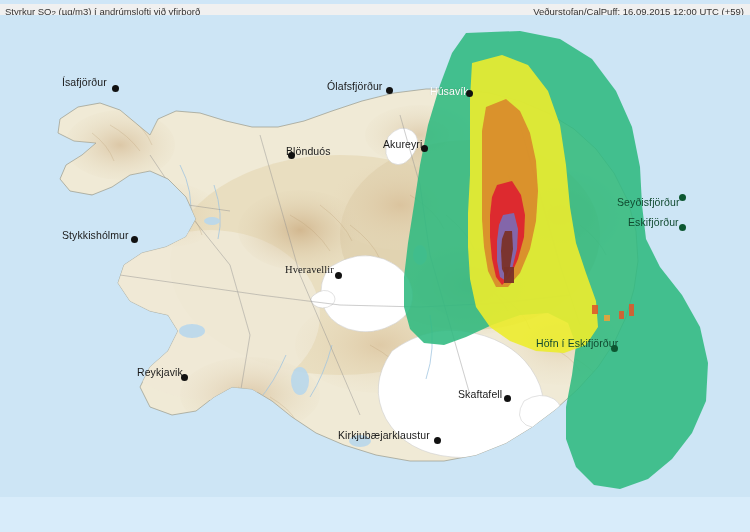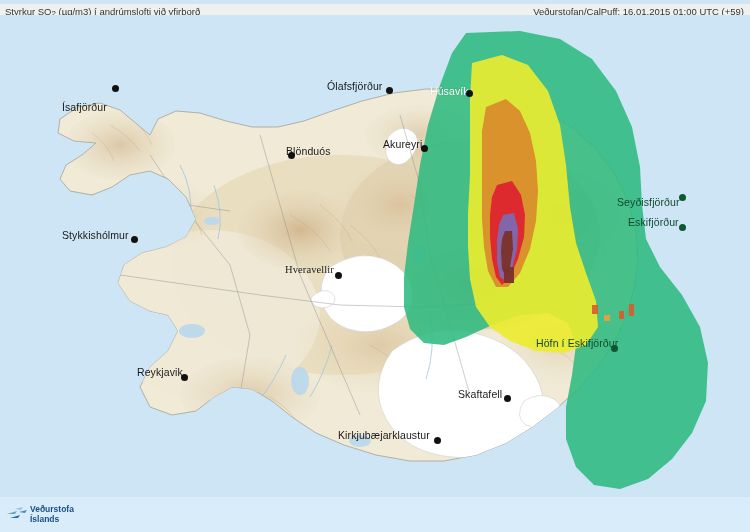--- a/index.html
+++ b/index.html
@@ -53,21 +53,21 @@
     color:#14324f;white-space:nowrap;letter-spacing:.2px;
   }
 </style>
 </head>
 <body>
 
 <div id="stage">
 
   <div class="header">
     <div class="left"><span>Styrkur SO</span><sub class="hdr-sub">2</sub><span> (µg/m3) í andrúmslofti við yfirborð</span></div>
-    <div class="right">Veðurstofan/CalPuff: 16.01.2015 01:00 UTC (+59)</div>
+    <div class="right">Veðurstofan/CalPuff: 16.09.2015 12:00 UTC (+59)</div>
   </div>
 
   <div class="map">
     <svg class="mapsvg" viewBox="0 0 750 482">
       <defs>
         <radialGradient id="hi1" cx="50%" cy="50%" r="60%">
           <stop offset="0%" stop-color="#cbab80"></stop>
             <stop offset="100%" stop-color="#e6dcc0" stop-opacity="0"></stop>
         </radialGradient>
         <radialGradient id="hi2" cx="50%" cy="50%" r="60%">
@@ -191,21 +191,21 @@
         <rect x="504" y="252" width="10" height="16" fill="#7a3128" opacity="0.95"></rect>
 
         <rect x="592" y="290" width="6" height="9" fill="#dd5a2b" opacity="0.9"></rect>
         <rect x="629" y="289" width="5" height="12" fill="#dd5a2b" opacity="0.9"></rect>
         <rect x="619" y="296" width="5" height="8" fill="#dd5a2b" opacity="0.9"></rect>
         <rect x="604" y="300" width="6" height="6" fill="#e8a23a" opacity="0.9"></rect>
       </g>
     </svg>
 
     <div id="places-layer">
-        <div class="place " style="left: 62px; top: 61px; margin-top: 25px;">Ísafjörður</div>
+        <div class="place " style="left: 62px; top: 61px;">Ísafjörður</div>
         <div class="dot" style="left: 112px; top: 70px;"></div>
         <div class="place " style="left: 327px; top: 65px;">Ólafsfjörður</div>
         <div class="dot" style="left: 386px; top: 72px;"></div>
         <div class="place white" style="left: 430px; top: 70px;">Húsavík</div>
         <div class="dot" style="left: 466px; top: 75px;"></div>
         <div class="place " style="left: 245px; top: 130px; padding-left: 41px;">Blönduós</div>
         <div class="dot" style="left: 288px; top: 137px;"></div>
         <div class="place " style="left: 383px; top: 123px; text-align: center;">Akureyri</div>
         <div class="dot" style="left: 421px; top: 130px;"></div>
         <div class="place dark" style="left: 617px; top: 171px; margin-top: 10px;">Seyðisfjörður</div>
@@ -222,29 +222,17 @@
         <div class="dot" style="left: 181px; top: 359px;"></div>
         <div class="place " style="left: 458px; top: 373px;">Skaftafell</div>
         <div class="dot" style="left: 504px; top: 380px;"></div>
         <div class="place " style="left: 338px; top: 414px;">Kirkjubæjarklaustur</div>
         <div class="dot" style="left: 434px; top: 422px;"></div>
       </div>
   </div>
 
   <div class="footer">
 
-    <div class="logo">
-      <svg class="glyph" viewBox="0 0 22 18">
-        <path d="M1,8 L11,5 L9,8 Z" fill="#6f9fc4"></path>
-        <path d="M4,12 L14,9 L12,12 Z" fill="#2a6ea8"></path>
-        <path d="M9,3 L17,1 L15,4 Z" fill="#9dc0d8"></path>
-        <path d="M13,6 L21,4 L19,7 Z" fill="#4a86b6"></path>
-      </svg>
-      <div class="txt">
-        <div>Veðurstofa</div>
-        <div>Íslands</div>
-      </div>
-    </div>
 
 
   </div>
 
 </div>
 
 </body></html>

